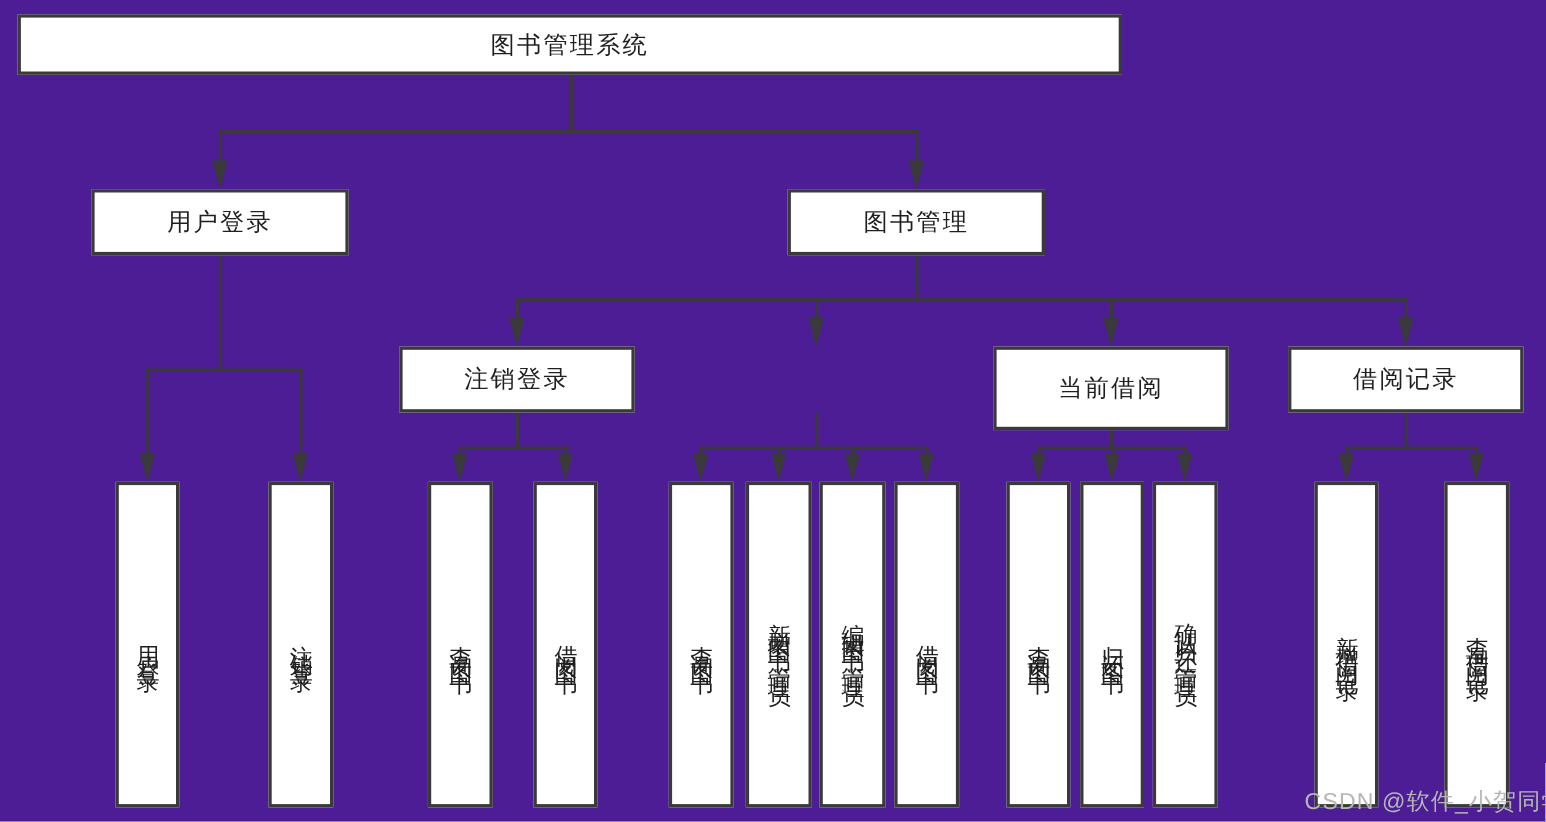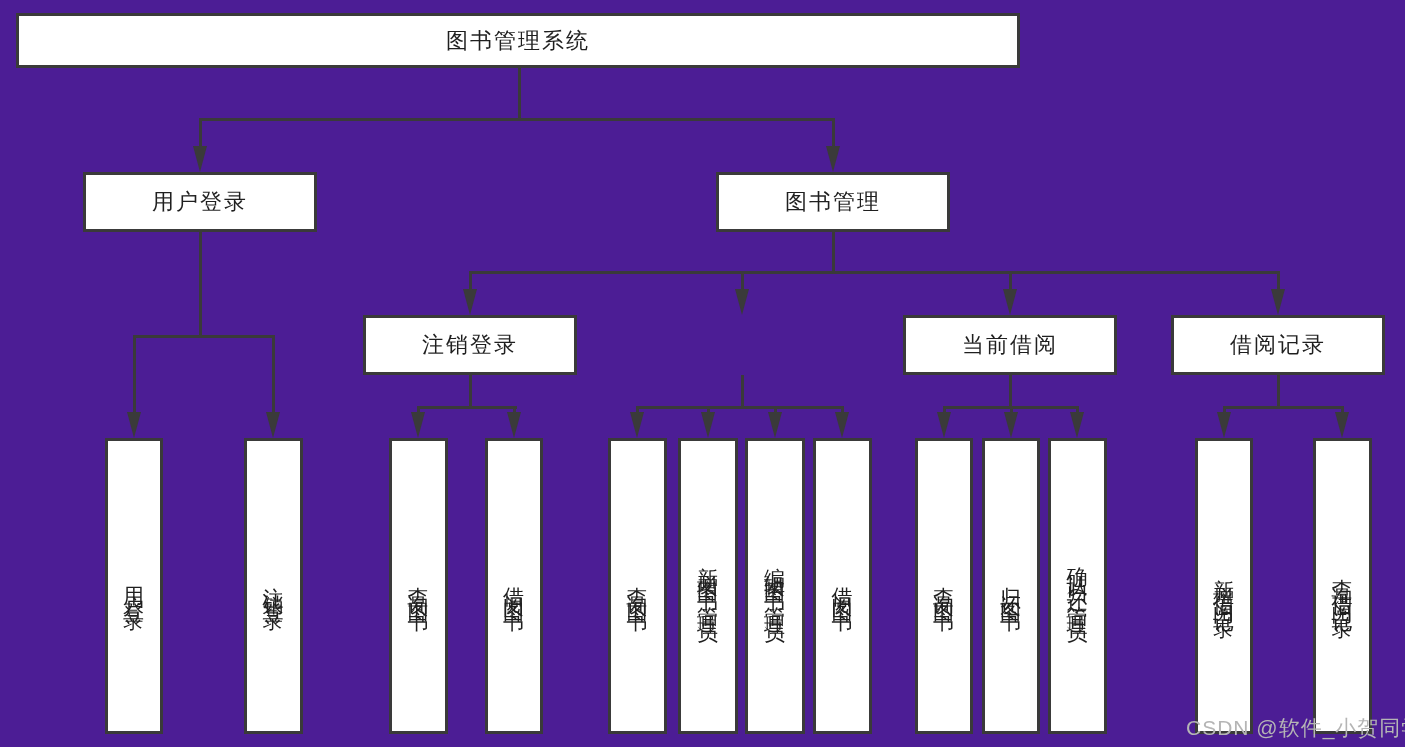--- a/index.html
+++ b/index.html
@@ -63,21 +63,21 @@
 <body>
 
 <div class="canvas">
 
   <div class="box" style="left:16px;top:13px;width:1004px;height:55px">图书管理系统</div>
 
   <div class="box" style="left:83px;top:172px;width:234px;height:60px">用户登录</div>
   <div class="box" style="left:716px;top:172px;width:234px;height:60px">图书管理</div>
 
   <div class="box" style="left:363px;top:315px;width:214px;height:60px">注销登录</div>
-  <div class="box" style="left:903px;top:315px;width:214px;height:60px">当前借阅</div>
+  <div class="box" style="left:903px;top:315px;width:214px;height:76px">当前借阅</div>
   <div class="box" style="left:1171px;top:315px;width:214px;height:60px">借阅记录</div>
 
   <div class="box leaf" style="left:105px;top:438px;width:58px;height:296px">用户登录</div>
   <div class="box leaf" style="left:244px;top:438px;width:59px;height:296px">注销登录</div>
 
   <div class="box leaf" style="left:389px;top:438px;width:59px;height:296px">查询图书</div>
   <div class="box leaf" style="left:485px;top:438px;width:58px;height:296px">借阅图书</div>
 
   <div class="box leaf" style="left:608px;top:438px;width:59px;height:296px">查询图书</div>
   <div class="box leaf" style="left:678px;top:438px;width:60px;height:296px">新增图书（管理员）</div>

